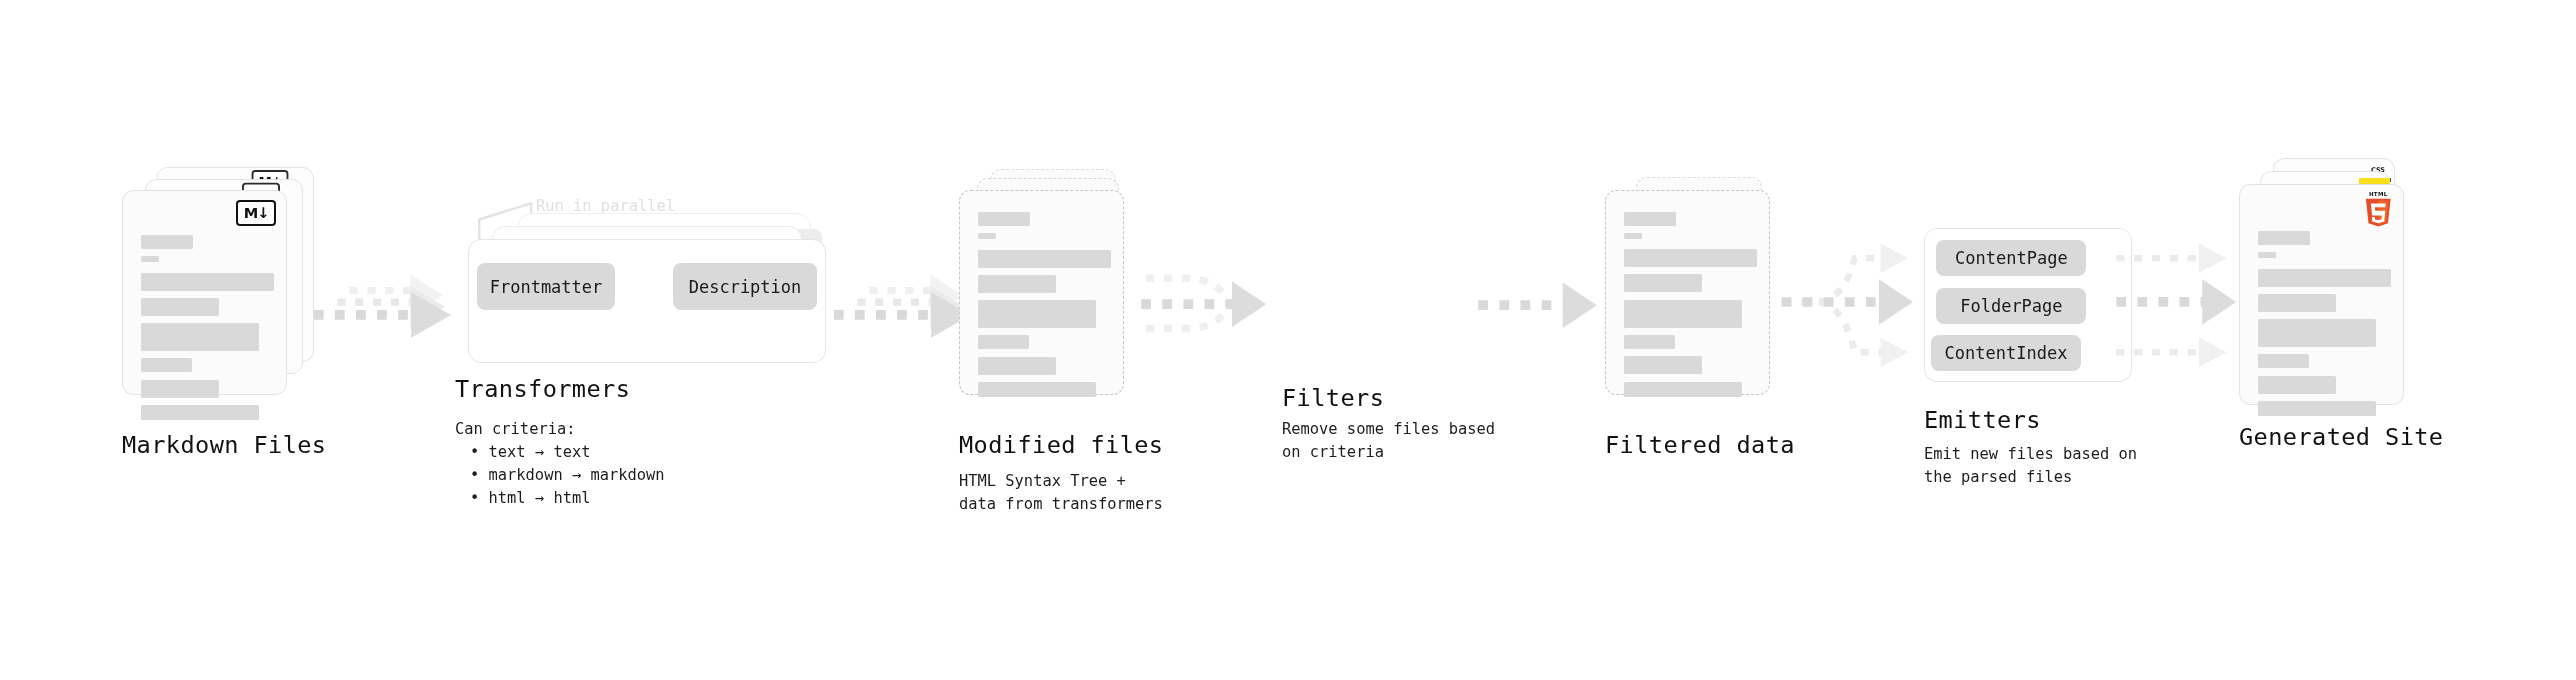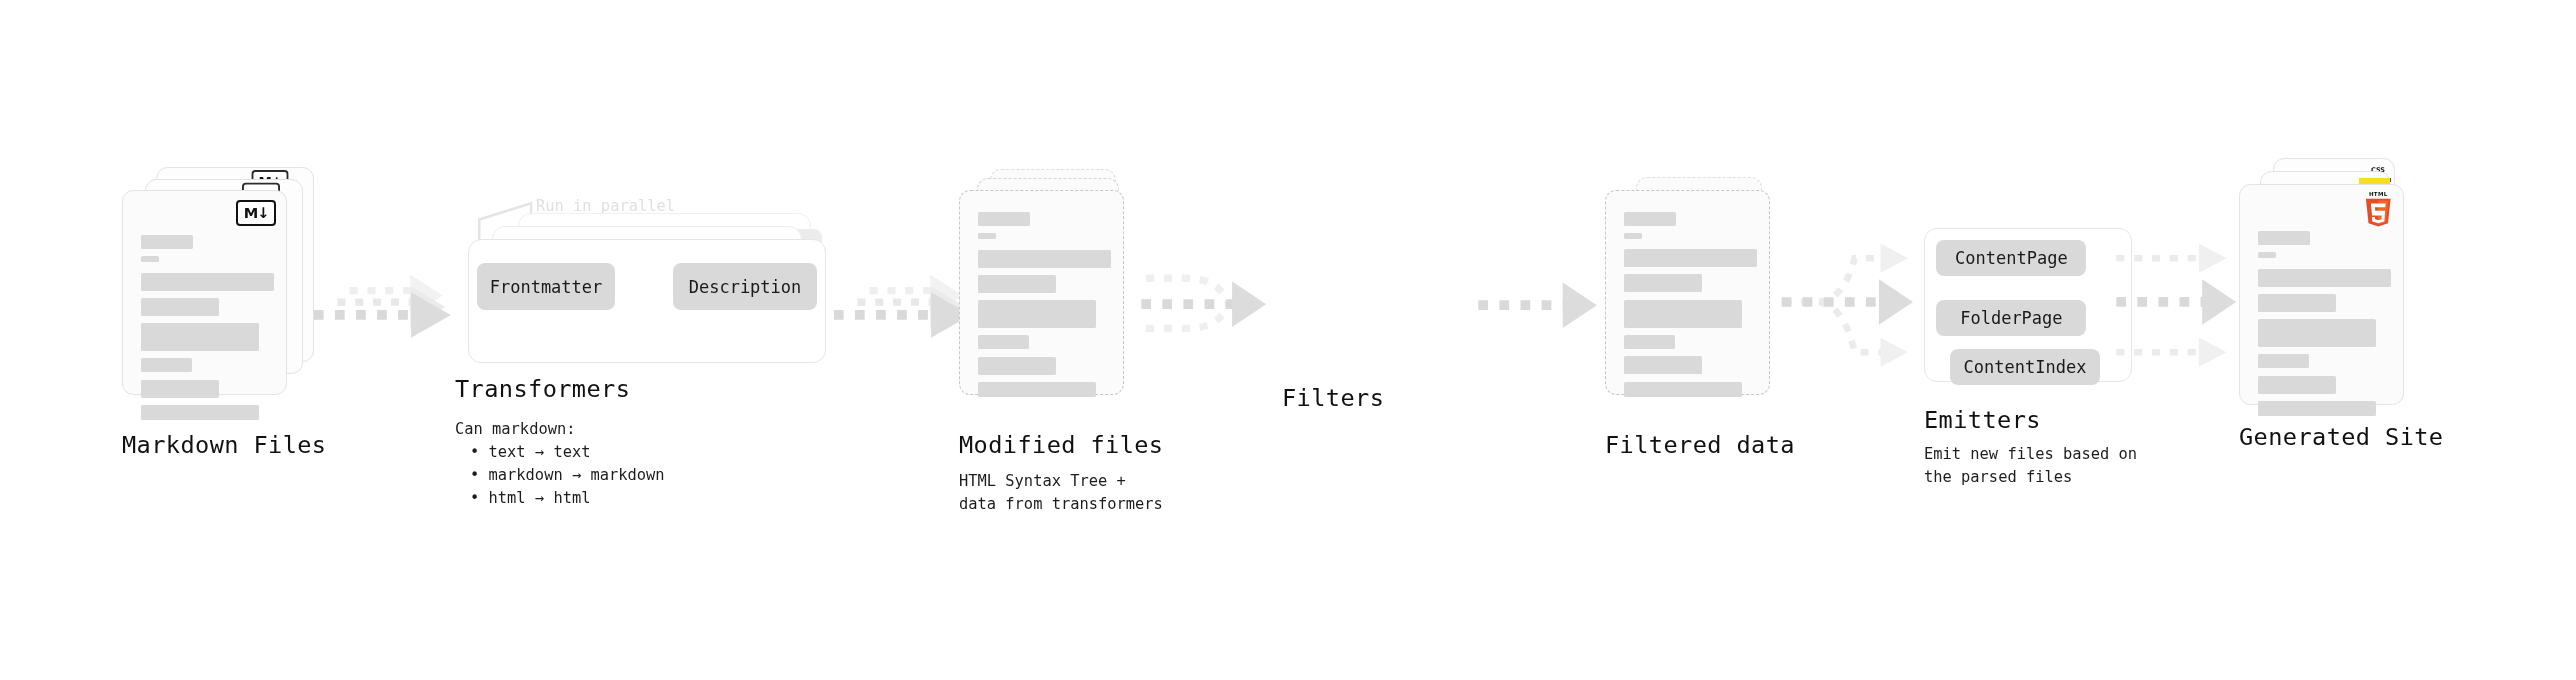--- a/index.html
+++ b/index.html
@@ -214,21 +214,21 @@
         <polygon points="50,41 63,47 50,53" fill="#d4d4d4"></polygon>
       </g>
     </svg>
 
     <div class="pbox" style="left:13px; top:26px; width:358px; height:124px; border-color:#e6e6e6;"></div>
     <div class="chip" style="left:22px; top:50px; width:138px; height:47px;">Frontmatter</div>
     <div class="chip" style="left:218px; top:50px; width:144px; height:47px;">Description</div>
   </div>
 
   <div class="title" style="left:455px; top:375px;">Transformers</div>
-  <div class="sub" style="left:455px; top:418px;">Can markdown:</div>
+  <div class="sub" style="left:455px; top:418px;">Can criteria:</div>
   <div class="bullets" style="left:470px; top:441px;">• text → text</div>
   <div class="bullets" style="left:470px; top:464px;">• markdown → markdown</div>
   <div class="bullets" style="left:470px; top:487px;">• html → html</div>
 
   <svg class="abs" style="left:829px; top:268px;" width="154" height="81" viewBox="0 0 190 100">
     <g stroke="#efefef" stroke-width="9" stroke-dasharray="10 12" fill="none">
       <line x1="50" y1="28" x2="130" y2="28"></line>
     </g>
     <polygon points="125,8 165,34 125,60" fill="#f2f2f2"></polygon>
     <g stroke="#e8e8e8" stroke-width="9" stroke-dasharray="10 12" fill="none">
@@ -264,20 +264,22 @@
   <svg class="abs" style="left:1138px; top:244px;" width="146" height="122" viewBox="0 0 180 150">
     <g fill="none" stroke-linecap="butt">
       <path d="M 10 42 L 60 42 Q 100 42 112 74" stroke="#efefef" stroke-width="9" stroke-dasharray="10 12"></path>
       <path d="M 10 104 L 60 104 Q 100 104 112 74" stroke="#efefef" stroke-width="9" stroke-dasharray="10 12"></path>
       <line x1="4" y1="74" x2="120" y2="74" stroke="#d9d9d9" stroke-width="12" stroke-dasharray="12 14"></line>
     </g>
     <polygon points="116,46 158,74 116,102" fill="#dcdcdc"></polygon>
   </svg>
 
   <div class="title" style="left:1282px; top:384px;">Filters</div>
+  <div class="sub" style="left:1282px; top:418px;">Remove some files based
+on criteria</div>
 
   <svg class="abs" style="left:1475px; top:284px;" width="130" height="57" viewBox="0 0 160 70">
     <g fill="none">
       <line x1="4" y1="26" x2="112" y2="26" stroke="#d9d9d9" stroke-width="12" stroke-dasharray="12 14"></line>
     </g>
     <polygon points="108,-2 150,26 108,54" fill="#dcdcdc"></polygon>
   </svg>
 
   <div class="stack" style="left:1605px; top:175px; width:195px; height:244px;">
     <div class="card dashed" style="left:31px; top:1.6px; width:126px; height:163px; border-color:#dedede;"></div>
@@ -302,22 +304,22 @@
       <path d="M 4 90 L 44 90 Q 78 90 92 152 L 128 152" stroke="#ebebeb" stroke-width="8" stroke-dasharray="10 12"></path>
       <line x1="2" y1="90" x2="124" y2="90" stroke="#d9d9d9" stroke-width="12" stroke-dasharray="12 14"></line>
     </g>
     <polygon points="124,18 158,36 124,54" fill="#f0f0f0"></polygon>
     <polygon points="122,62 164,90 122,118" fill="#dcdcdc"></polygon>
     <polygon points="124,134 158,152 124,170" fill="#f0f0f0"></polygon>
   </svg>
 
   <div class="pbox" style="left:1924px; top:228px; width:208px; height:154px;">
     <div class="chip" style="left:11.4px; top:11.4px; width:150px; height:36px;">ContentPage</div>
-    <div class="chip" style="left:11.4px; top:59px; width:150px; height:36px;margin-top:12px;">FolderPage</div>
-    <div class="chip" style="left:25px; top:106px; width:150px; height:36px;margin-top:14px;">ContentIndex</div>
+    <div class="chip" style="left:11.4px; top:59px; width:150px; height:36px;">FolderPage</div>
+    <div class="chip" style="left:6px; top:106px; width:150px; height:36px;">ContentIndex</div>
   </div>
   <div class="title" style="left:1924px; top:406px;">Emitters</div>
   <div class="sub" style="left:1924px; top:443px;">Emit new files based on
 the parsed files</div>
 
   <svg class="abs" style="left:2113px; top:229px;" width="146" height="154" viewBox="0 0 180 190">
     <g fill="none" stroke-linecap="butt">
       <line x1="4" y1="36" x2="108" y2="36" stroke="#ebebeb" stroke-width="8" stroke-dasharray="10 12"></line>
       <line x1="4" y1="90" x2="112" y2="90" stroke="#d9d9d9" stroke-width="12" stroke-dasharray="12 14"></line>
       <line x1="4" y1="152" x2="108" y2="152" stroke="#ebebeb" stroke-width="8" stroke-dasharray="10 12"></line>

